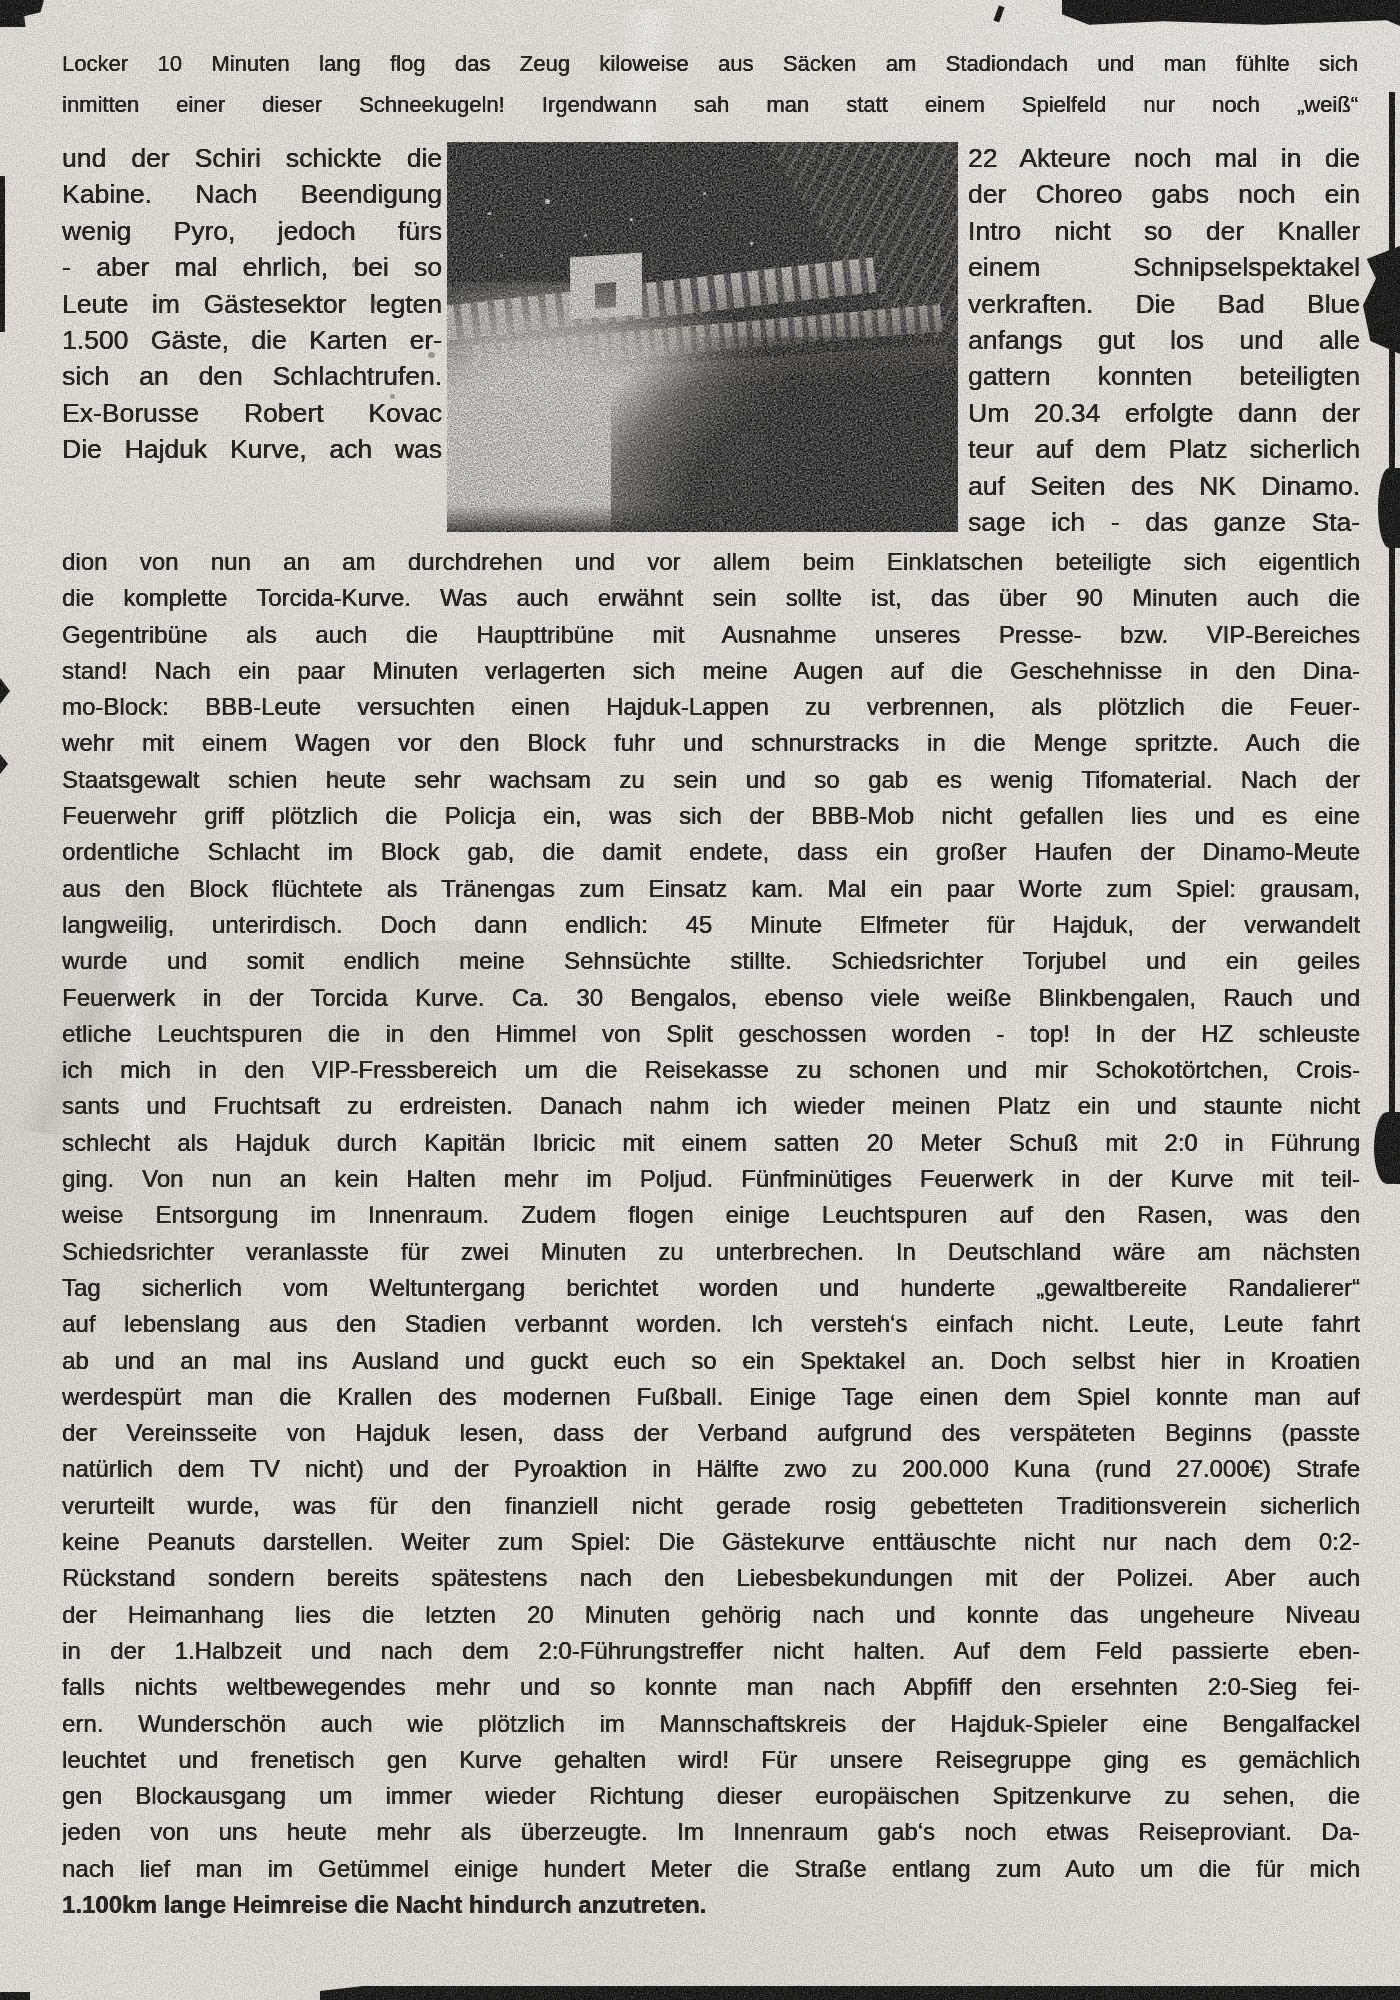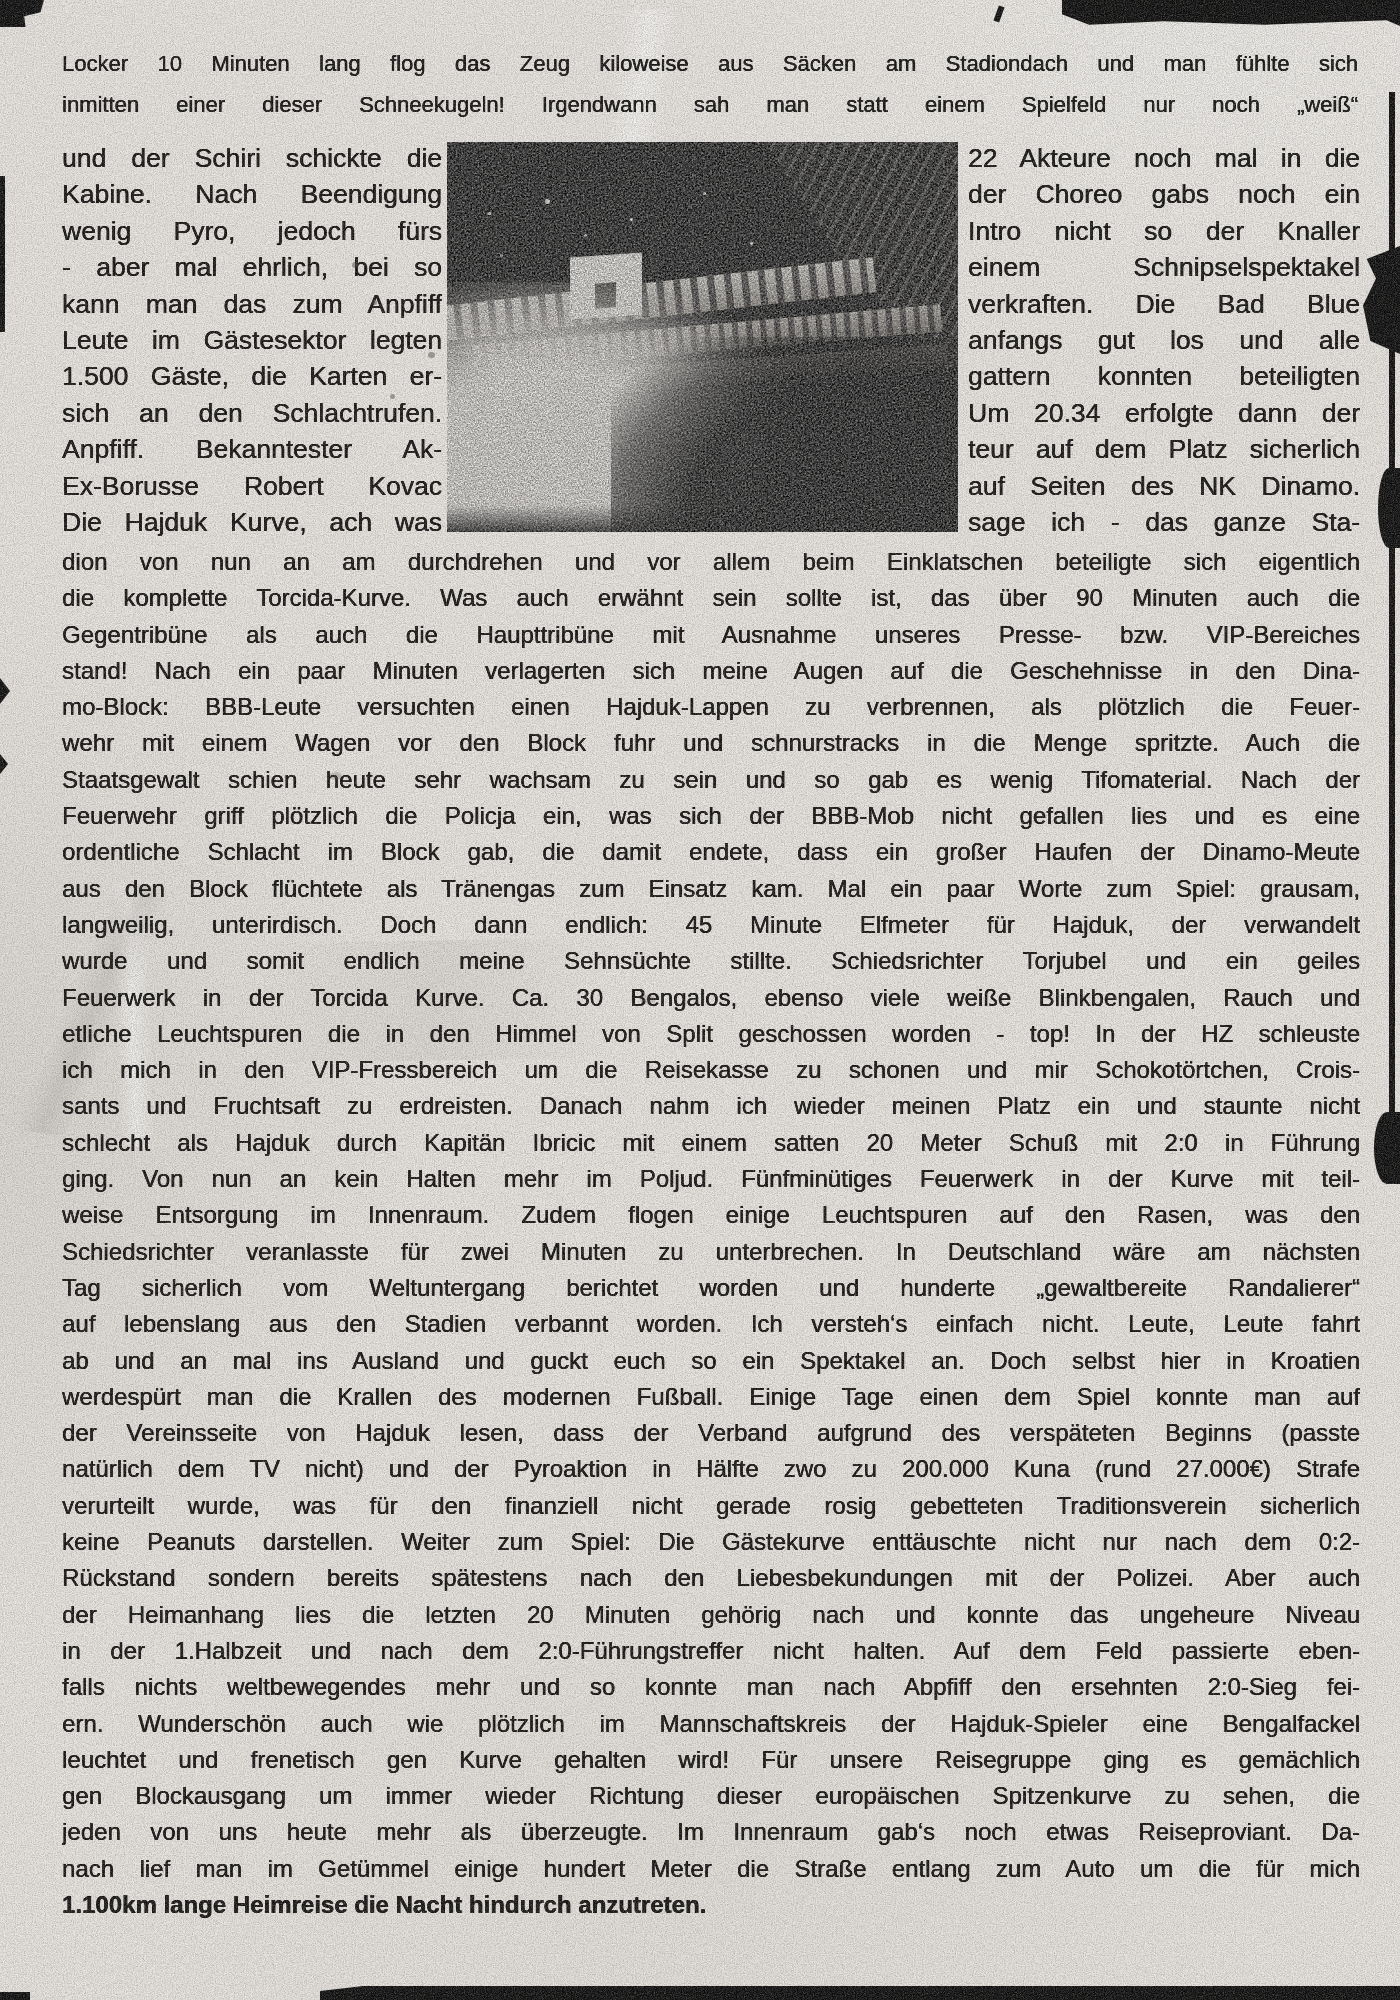--- a/index.html
+++ b/index.html
@@ -109,25 +109,23 @@
   <div class="intro">
       <div class="tline">Locker 10 Minuten lang flog das Zeug kiloweise aus Säcken am Stadiondach und man fühlte sich</div>
       <div class="tline">inmitten einer dieser Schneekugeln! Irgendwann sah man statt einem Spielfeld nur noch „weiß“</div>
     </div>
 
   <div class="colL">
       <div class="tline">und der Schiri schickte die</div>
       <div class="tline">Kabine. Nach Beendigung</div>
       <div class="tline">wenig Pyro, jedoch fürs</div>
       <div class="tline">- aber mal ehrlich, bei so</div>
-      <div class="tline">kann man das zum Anpfiff</div>
       <div class="tline">Leute im Gästesektor legten</div>
       <div class="tline">1.500 Gäste, die Karten er-</div>
       <div class="tline">sich an den Schlachtrufen.</div>
-      <div class="tline">Anpfiff. Bekanntester Ak-</div>
       <div class="tline">Ex-Borusse Robert Kovac</div>
       <div class="tline">Die Hajduk Kurve, ach was</div>
     </div>
 
   <div class="photo">
     <div class="ph ph-fence"></div>
     <div class="ph ph-specks"></div>
     <div class="ph ph-band1"></div>
     <div class="ph ph-band2"></div>
     <div class="ph ph-band3"></div>

